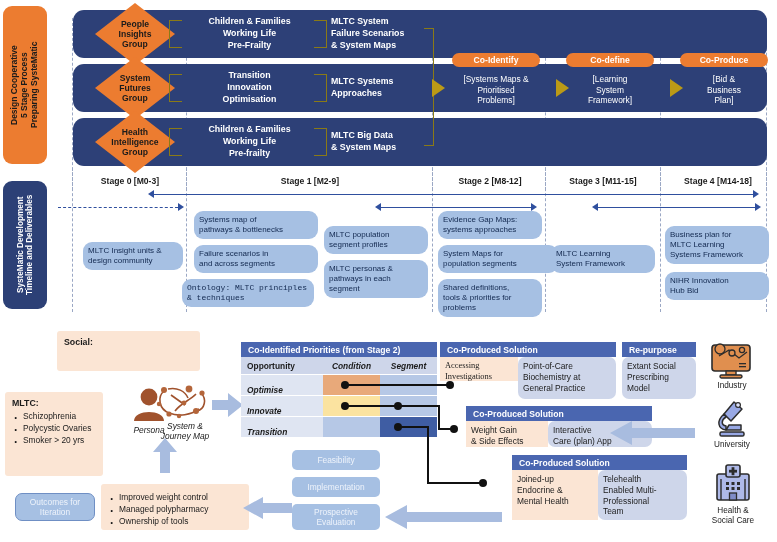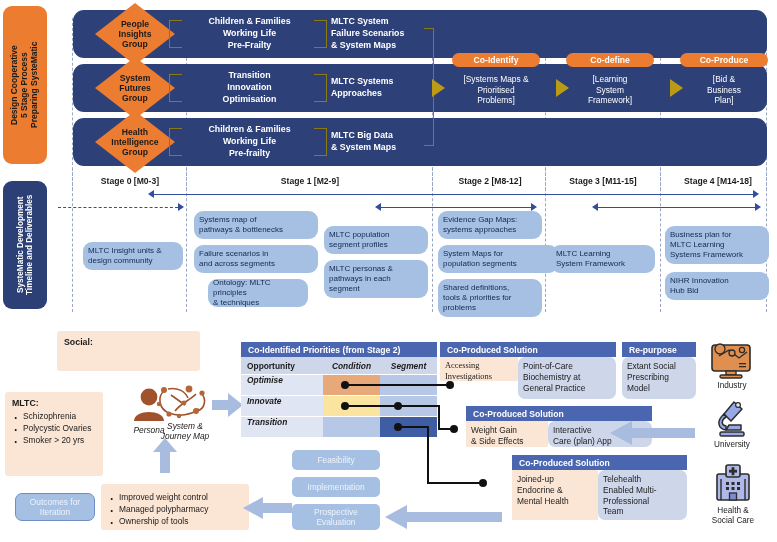--- a/index.html
+++ b/index.html
@@ -84,21 +84,21 @@
   .panel-head{
     background:#4a66b0;color:#ffffff;font-weight:bold;font-size:8.6px;
     display:flex;align-items:center;padding-left:7px;
   }
   .cell-l{background:#fbe5d4;color:#1b1b1b;font-size:8.4px;line-height:1.28;padding:4px 5px;}
   .cell-r{background:#ced6ea;color:#1b1b1b;font-size:8.4px;line-height:1.28;padding:4px 5px;border-radius:7px;}
 
   .tbl-head{background:#4a66b0;color:#fff;font-weight:bold;font-size:8.6px;display:flex;align-items:center;padding-left:7px;}
   .tbl-sub{background:#ced6ea;font-weight:bold;font-size:8.4px;color:#1b1b1b;display:flex;align-items:center;}
   .tbl-sub.it{font-style:italic;font-weight:bold;justify-content:center;}
-  .tbl-opp{background:#dfe5f2;font-style:italic;font-weight:bold;font-size:8.4px;color:#1b1b1b;display:flex;align-items:flex-start;padding-left:6px;}
+  .tbl-opp{background:#dfe5f2;font-style:italic;font-weight:bold;font-size:8.4px;color:#1b1b1b;display:flex;align-items:flex-end;padding-left:6px;}
 
   .lblue-btn{
     background:#a6c0e3;border-radius:5px;color:#eef3fb;font-size:8.4px;line-height:1.2;
     display:flex;align-items:center;justify-content:center;text-align:center;
   }
   .out-btn{
     background:#a6c0e3;border:1px solid #6f8fc4;border-radius:7px;color:#eef3fb;
     font-size:8.4px;line-height:1.25;display:flex;align-items:center;justify-content:center;text-align:center;
   }
   .bigarrow{ fill:#a8bcdf; }
@@ -265,21 +265,21 @@
     <span>Systems map of</span><br>
     <span>pathways &amp; bottlenecks</span>
   </span>
 </div>
 <div class="abs deliv" style="left:194px;top:245px;width:124px;height:28px;">
   <span>
     <span>Failure scenarios in</span><br>
     <span>and across segments</span>
   </span>
 </div>
-<div class="abs deliv" style="left:208px;top:279px;width:100px;height:28px;">
+<div class="abs deliv" style="left:182px;top:279px;width:132px;height:28px;font-family:Liberation Mono, monospace;">
   <span>
     <span>Ontology: MLTC principles</span><br>
     <span>&amp; techniques</span>
   </span>
 </div>
 
 <div class="abs deliv" style="left:324px;top:226px;width:104px;height:28px;">
   <span>
     <span>MLTC population</span><br>
     <span>segment profiles</span>

